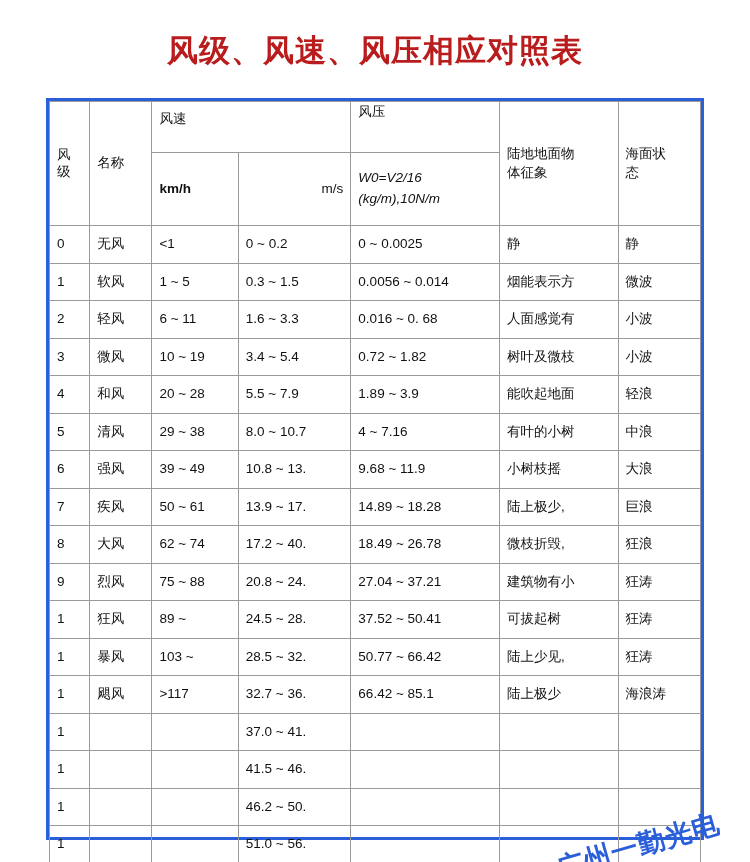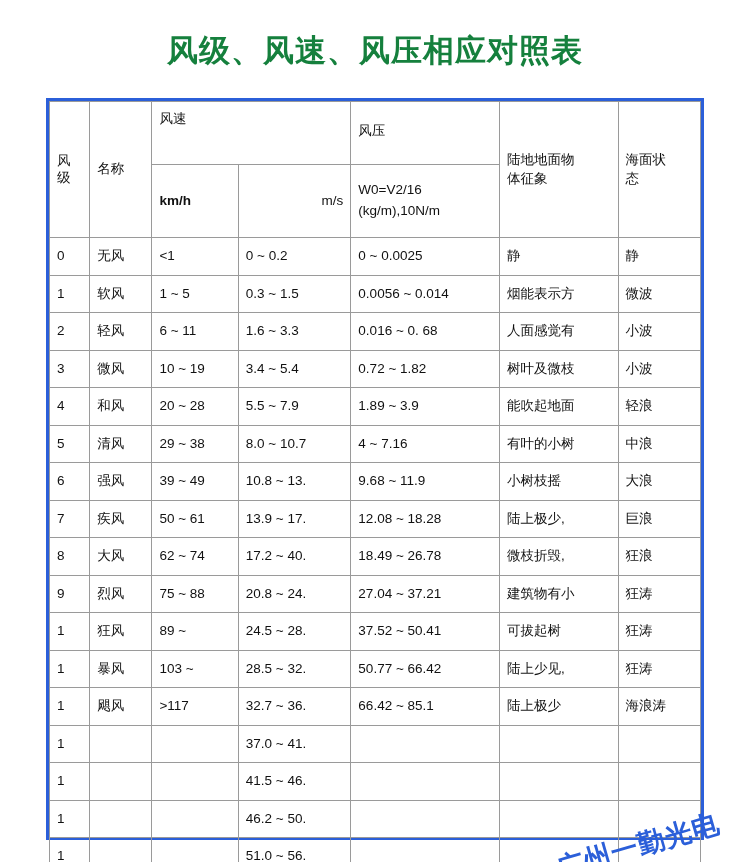--- a/index.html
+++ b/index.html
@@ -9,21 +9,21 @@
   body {
     width: 750px;
     height: 862px;
     background: #ffffff;
     font-family: "Liberation Sans", sans-serif;
     position: relative;
     overflow: hidden;
   }
   .page-title {
     text-align: center;
-    color: #15803d;
+    color: #b91c1c;
     font-size: 31px;
     font-weight: bold;
     letter-spacing: 1px;
     margin: 30px 0 18px 0;
     font-family: "Liberation Sans", sans-serif;
   }
   .table-frame {
     position: absolute;
     left: 46px;
     top: 98px;
@@ -59,20 +59,21 @@
   .c3 { width: 112px; }
   .c4 { width: 148px; }
   .c5 { width: 118px; }
   .c6 { width: 82px; }
   .hdr-top td { height: 42px; }
   .hdr-bot td { height: 72px; }
   .body-row td { height: 36.5px; }
   .hdr-sub-stack {
     display: block;
     line-height: 1.55;
+    font-style: italic;
   }
   .vert-level {
     line-height: 1.25;
     text-align: left;
   }
   .watermark {
     position: absolute;
     right: 26px;
     bottom: 22px;
     color: #2b5fd9;
@@ -104,21 +105,21 @@
     <tbody>
       <tr class="hdr hdr-top">
         <td rowspan="2">
           <div class="vert-level">
             <div>风</div>
             <div>级</div>
           </div>
         </td>
         <td rowspan="2">名称</td>
         <td colspan="2" style="text-align:left;vertical-align:top;padding-top:8px;">风速</td>
-        <td style="text-align:left;vertical-align:top;padding-top:20px;">风压</td>
+        <td style="text-align:left;vertical-align:top;padding-top:1px;">风压</td>
         <td rowspan="2">
           <div>
             <div>陆地地面物</div>
             <div>体征象</div>
           </div>
         </td>
         <td rowspan="2">
           <div>
             <div>海面状</div>
             <div>态</div>
@@ -195,21 +196,21 @@
         <td>10.8 ~ 13.</td>
         <td>9.68 ~ 11.9</td>
         <td>小树枝摇</td>
         <td>大浪</td>
       </tr>
       <tr class="body-row">
         <td>7</td>
         <td>疾风</td>
         <td>50 ~ 61</td>
         <td>13.9 ~ 17.</td>
-        <td>12.08 ~ 18.28</td>
+        <td>14.89 ~ 18.28</td>
         <td>陆上极少,</td>
         <td>巨浪</td>
       </tr>
       <tr class="body-row">
         <td>8</td>
         <td>大风</td>
         <td>62 ~ 74</td>
         <td>17.2 ~ 40.</td>
         <td>18.49 ~ 26.78</td>
         <td>微枝折毁,</td>

